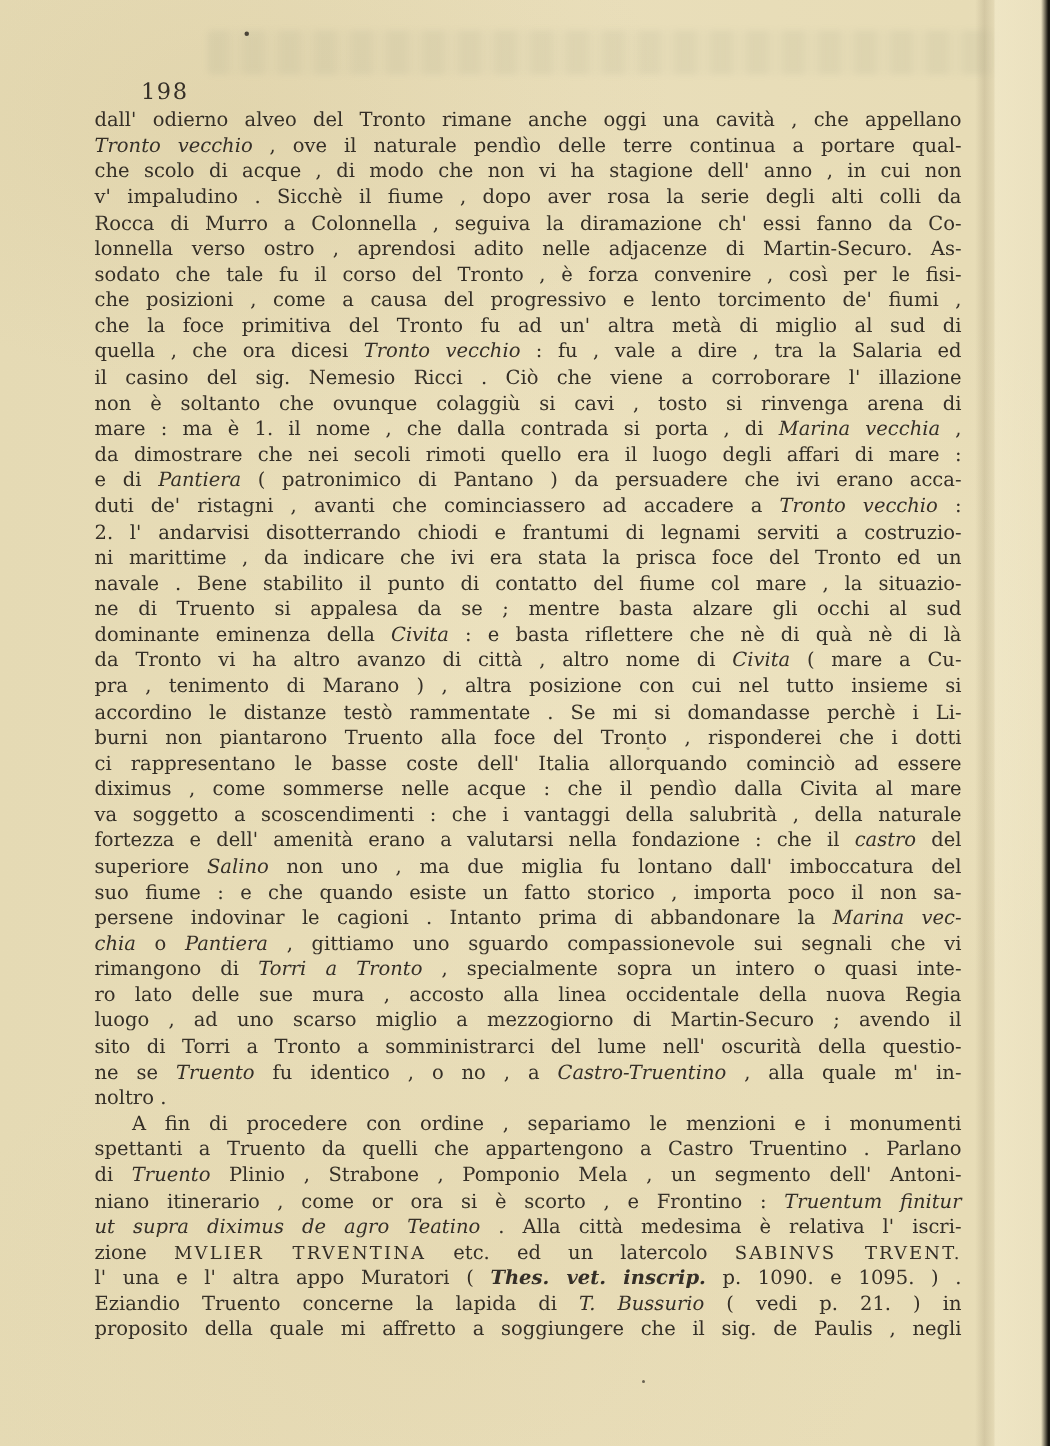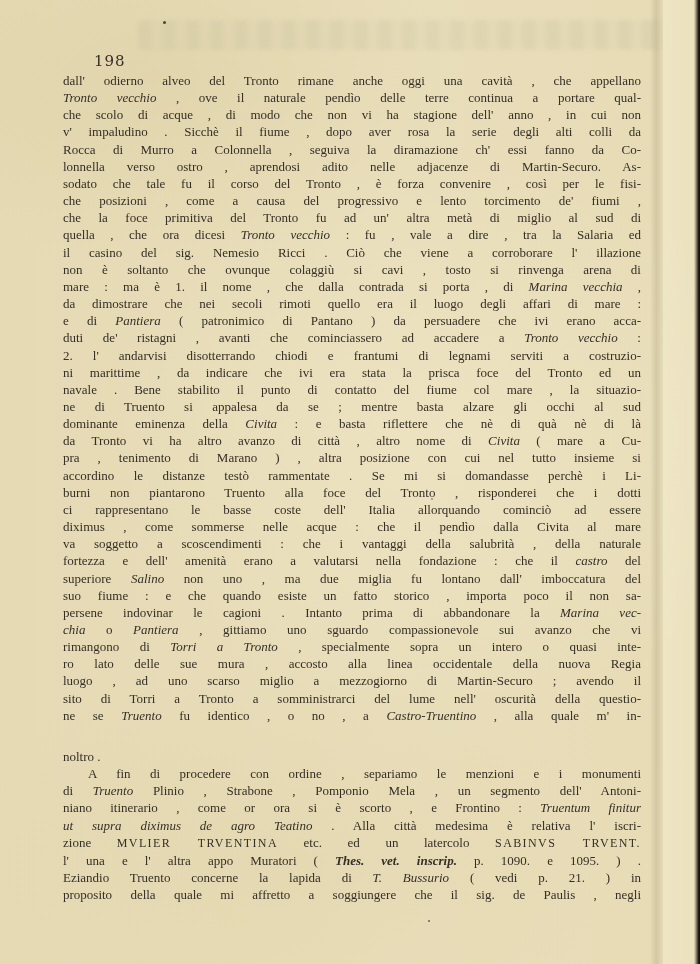--- a/index.html
+++ b/index.html
@@ -29,29 +29,28 @@
     opacity:.55;
   }
   .pagenum{
     position:absolute;left:94px;top:52px;
     font-size:15px;letter-spacing:1px;color:var(--ink);
   }
   .text-block{
     position:absolute;left:63px;top:72px;width:578px;
     font-size:13px;line-height:17.15px;color:var(--ink);
     text-rendering:optimizeLegibility;
-    font-family:Liberation Serif, serif;
   }
   .line{
     text-align:justify;
     text-align-last:justify;
     min-height:17.15px;
     white-space:normal;
   }
-  .line.end{text-align-last:left;margin-top:24px;}
+  .line.end{text-align-last:left;}
   .line.indent{text-indent:25px;}
   .it{font-style:italic;}
   .bi{font-style:italic;font-weight:bold;}
   .caps{font-size:12px;letter-spacing:1.4px;}
   
   .crease{
     position:absolute;top:0;bottom:0;left:650px;width:14px;
     background:linear-gradient(90deg, rgba(0,0,0,0) 0%, rgba(120,105,70,.18) 45%, rgba(0,0,0,0) 100%);
   }
   .light-band{
@@ -100,28 +99,29 @@
         <div class="line"><span>pra , tenimento di Marano ) , altra posizione con cui nel tutto insieme si</span></div>
         <div class="line"><span>accordino le distanze testò rammentate . Se mi si domandasse perchè i Li-</span></div>
         <div class="line"><span>burni non piantarono Truento alla foce del Tronto , risponderei che i dotti</span></div>
         <div class="line"><span>ci rappresentano le basse coste dell' Italia allorquando cominciò ad essere</span></div>
         <div class="line"><span>diximus , come sommerse nelle acque : che il pendìo dalla Civita al mare</span></div>
         <div class="line"><span>va soggetto a scoscendimenti : che i vantaggi della salubrità , della naturale</span></div>
         <div class="line"><span>fortezza e dell' amenità erano a valutarsi nella fondazione : che il </span><span class="it">castro</span><span> del</span></div>
         <div class="line"><span>superiore </span><span class="it">Salino</span><span> non uno , ma due miglia fu lontano dall' imboccatura del</span></div>
         <div class="line"><span>suo fiume : e che quando esiste un fatto storico , importa poco il non sa-</span></div>
         <div class="line"><span>persene indovinar le cagioni . Intanto prima di abbandonare la </span><span class="it">Marina vec-</span></div>
-        <div class="line"><span class="it">chia</span><span> o </span><span class="it">Pantiera</span><span> , gittiamo uno sguardo compassionevole sui avanzo che vi</span></div>
+        <div class="line"><span class="it">chia</span><span> o </span><span class="it">Pantiera</span><span> , gittiamo uno sguardo compassionevole sui segnali che vi</span></div>
         <div class="line"><span>rimangono di </span><span class="it">Torri a Tronto</span><span> , specialmente sopra un intero o quasi inte-</span></div>
         <div class="line"><span>ro lato delle sue mura , accosto alla linea occidentale della nuova Regia</span></div>
         <div class="line"><span>luogo , ad uno scarso miglio a mezzogiorno di Martin-Securo ; avendo il</span></div>
         <div class="line"><span>sito di Torri a Tronto a somministrarci del lume nell' oscurità della questio-</span></div>
         <div class="line"><span>ne se </span><span class="it">Truento</span><span> fu identico , o no , a </span><span class="it">Castro-Truentino</span><span> , alla quale m' in-</span></div>
         <div class="line end"><span>noltro .</span></div>
         <div class="line indent"><span>A fin di procedere con ordine , separiamo le menzioni e i monumenti</span></div>
+        <div class="line"><span>spettanti a Truento da quelli che appartengono a Castro Truentino . Parlano</span></div>
         <div class="line"><span>di </span><span class="it">Truento</span><span> Plinio , Strabone , Pomponio Mela , un segmento dell' Antoni-</span></div>
         <div class="line"><span>niano itinerario , come or ora si è scorto , e Frontino : </span><span class="it">Truentum finitur</span></div>
         <div class="line"><span class="it">ut supra diximus de agro Teatino</span><span> . Alla città medesima è relativa l' iscri-</span></div>
         <div class="line"><span>zione </span><span class="caps">MVLIER TRVENTINA</span><span> etc. ed un latercolo </span><span class="caps">SABINVS TRVENT.</span></div>
         <div class="line"><span>l' una e l' altra appo Muratori ( </span><span class="bi">Thes. vet. inscrip.</span><span> p. 1090. e 1095. ) .</span></div>
         <div class="line"><span>Eziandio Truento concerne la lapida di </span><span class="it">T. Bussurio</span><span> ( vedi p. 21. ) in</span></div>
         <div class="line"><span>proposito della quale mi affretto a soggiungere che il sig. de Paulis , negli</span></div>
       </div>
     <div class="speck s1"></div>
     <div class="speck s2"></div>

